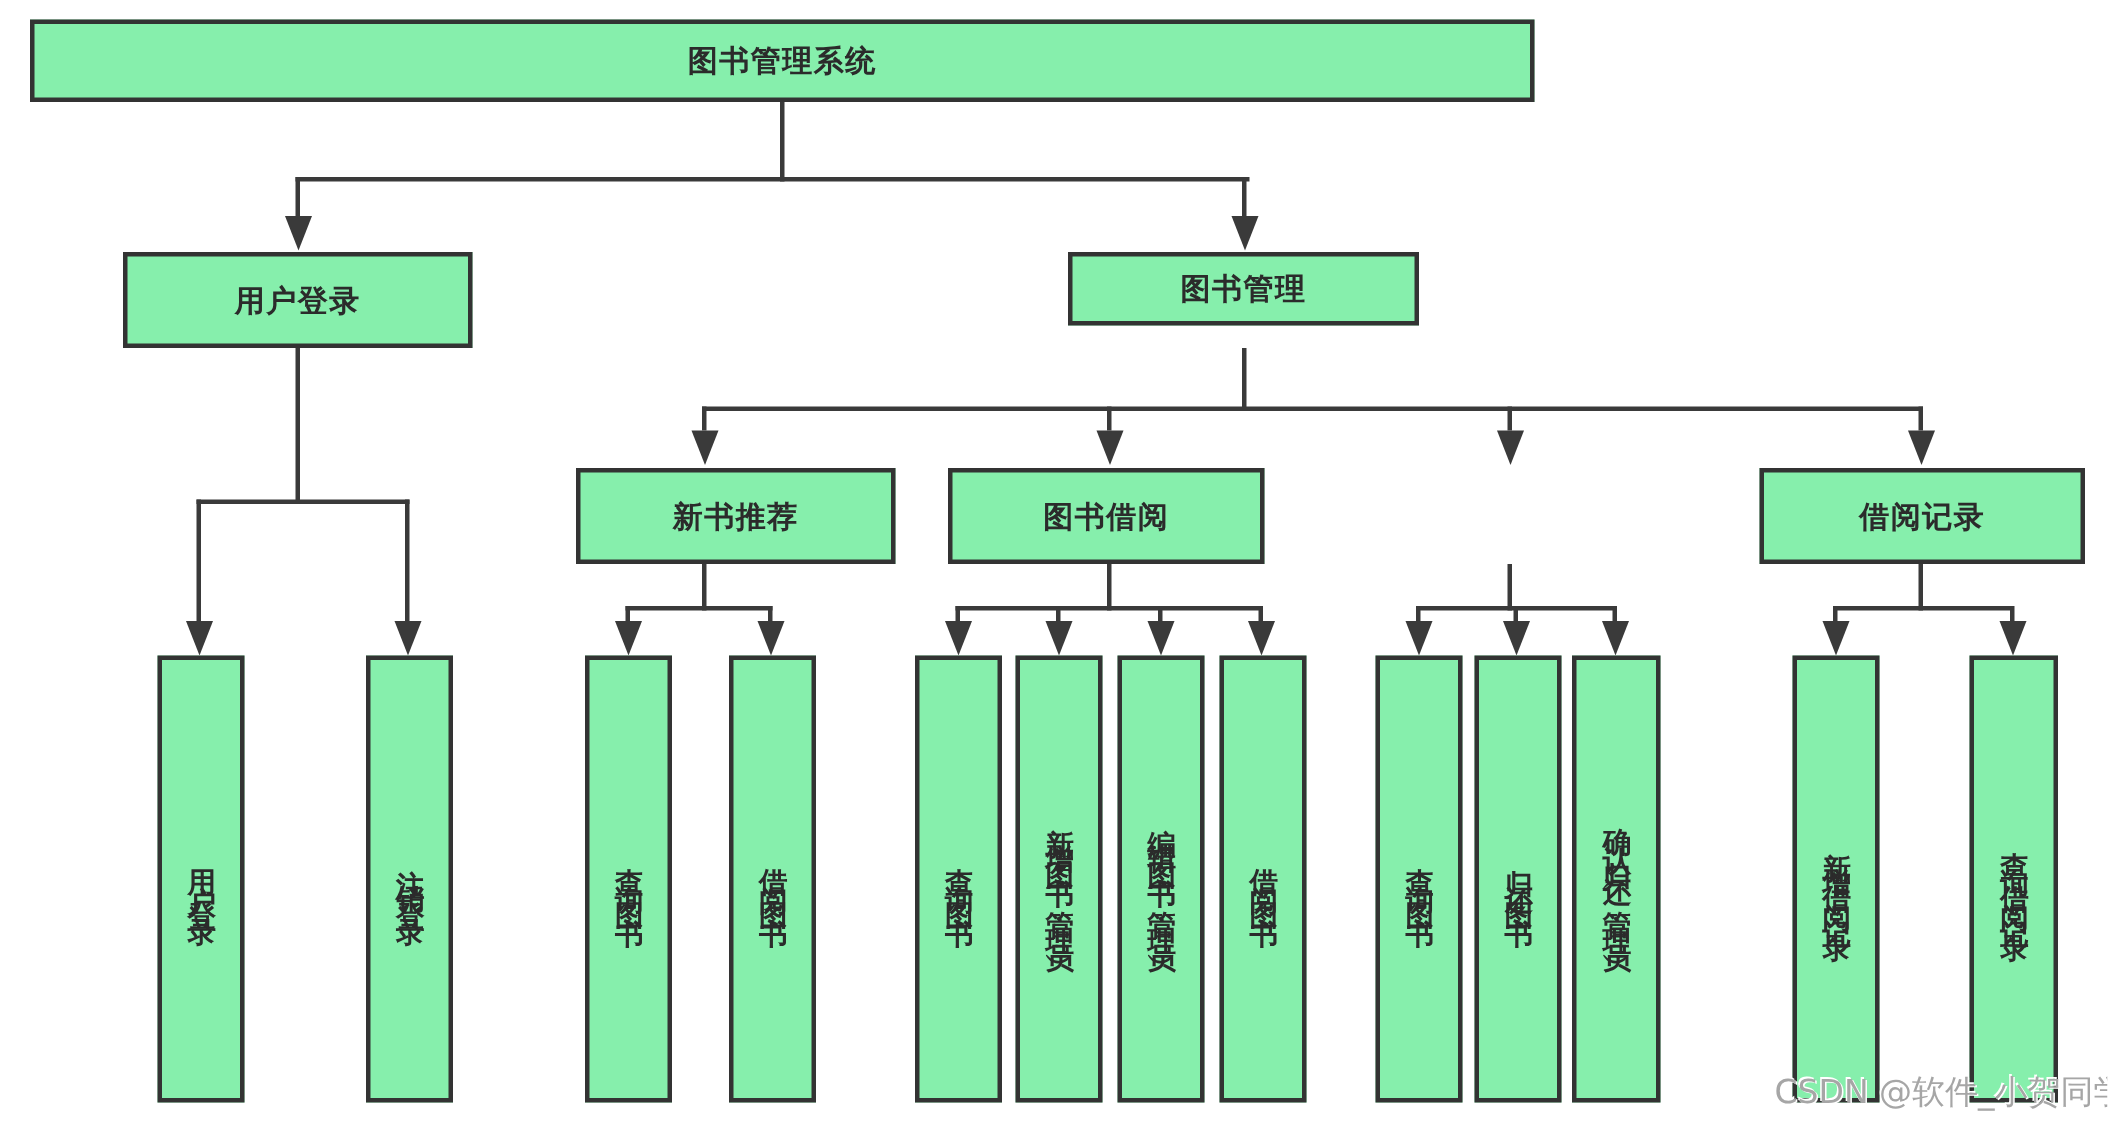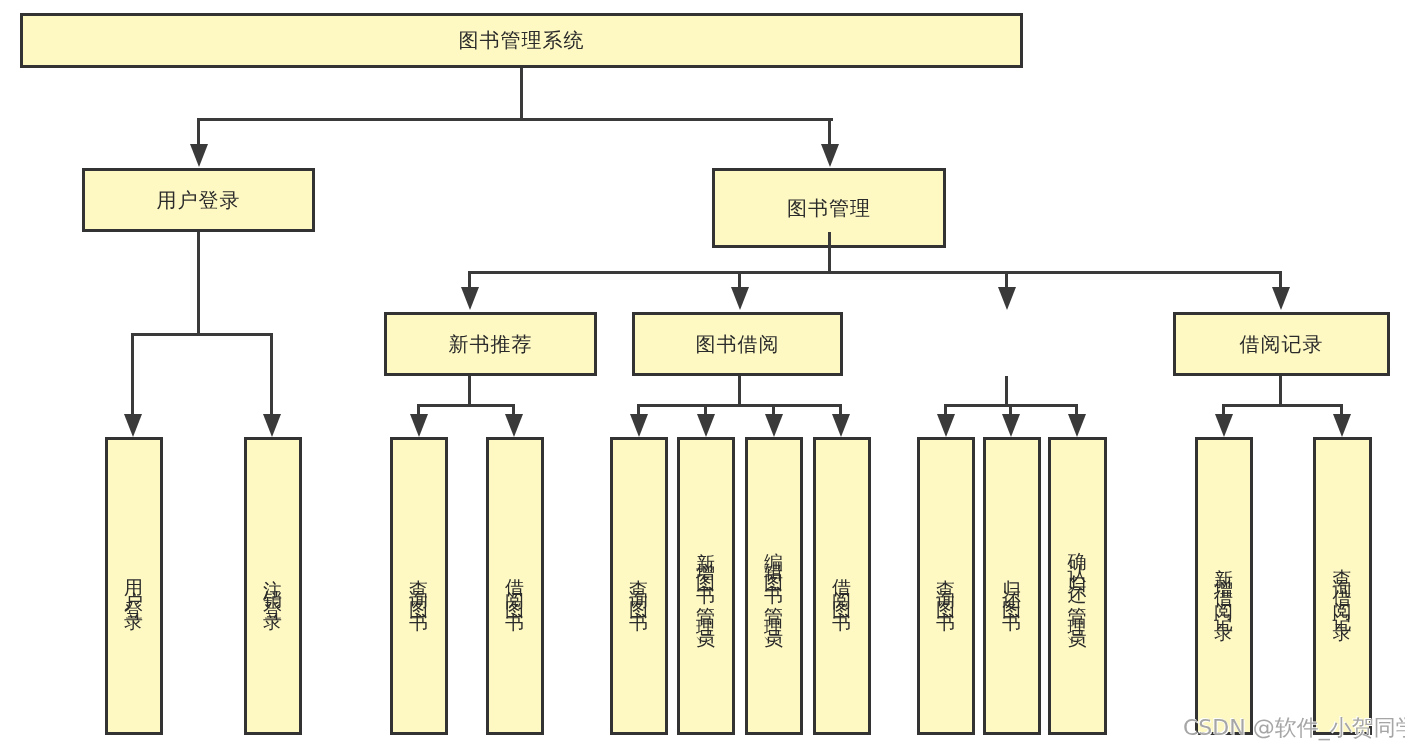--- a/index.html
+++ b/index.html
@@ -10,23 +10,23 @@
     --wm:#a6a6a6;
   }
   html,body{margin:0;padding:0;background:var(--bg);}
   .canvas{
     position:relative;width:1405px;height:747px;background:var(--bg);
     font-family:"DejaVu Sans","Liberation Sans",sans-serif;
     color:var(--text);overflow:hidden;
   }
   .box{
     position:absolute;box-sizing:border-box;
-    border:3px solid var(--border);background:#fef9c3;
+    border:3px solid var(--border);background:#86efac;
     display:flex;align-items:center;justify-content:center;
-    font-size:20px;letter-spacing:1px;white-space:nowrap;
+    font-size:20px;letter-spacing:1px;white-space:nowrap;font-weight:bold;
   }
   .leaf{
     font-size:19px;
   }
   .leaf .vtext{
     writing-mode:vertical-rl;text-orientation:mixed;
     letter-spacing:11px;line-height:1;
   }
   .hline{position:absolute;height:3px;background:var(--line);}
   .vline{position:absolute;width:3px;background:var(--line);}
@@ -53,21 +53,21 @@
   </div>
 
   <div class="vline" style="left:520px;top:68px;height:53px;"></div>
   <div class="hline" style="left:197px;top:118px;width:636px;"></div>
   <div class="arrow" style="left:197px;top:118px;height:26px;"></div>
   <div class="arrow" style="left:828px;top:118px;height:26px;"></div>
 
   <div class="box" style="left:82px;top:168px;width:233px;height:64px;">
     <span>用户登录</span>
   </div>
-  <div class="box" style="left:712px;top:168px;width:234px;height:80px;">
+  <div class="box" style="left:712px;top:168px;width:234px;height:49px;">
     <span>图书管理</span>
   </div>
 
   <div class="vline" style="left:197px;top:232px;height:104px;"></div>
   <div class="hline" style="left:131px;top:333px;width:142px;"></div>
   <div class="arrow" style="left:131px;top:333px;height:81px;"></div>
   <div class="arrow" style="left:270px;top:333px;height:81px;"></div>
 
   <div class="vline" style="left:828px;top:232px;height:42px;"></div>
   <div class="hline" style="left:468px;top:271px;width:814px;"></div>

